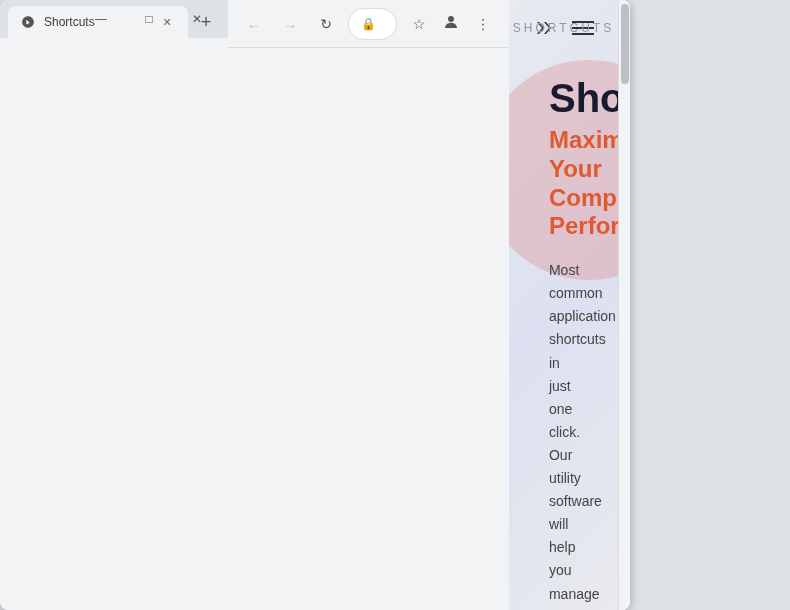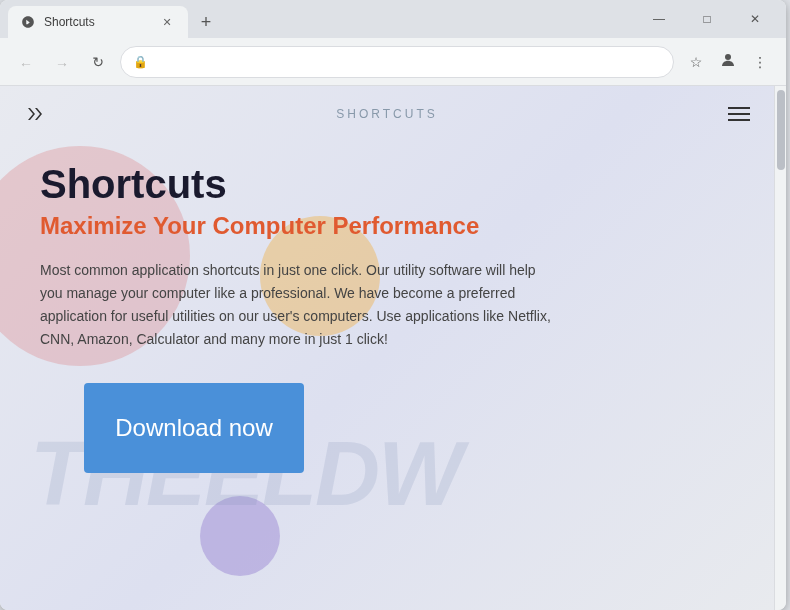--- a/index.html
+++ b/index.html
@@ -7,27 +7,27 @@
     body {
       width: 790px;
       height: 610px;
       font-family: Arial, sans-serif;
       background: #dee1e6;
       overflow: hidden;
     }
 
     
     .browser-window {
-      width: 786px;
+      width: 630px;
       height: 610px;
       background: #f1f3f4;
       border-radius: 8px;
       overflow: hidden;
       display: flex;
-      flex-direction: column;
+      flex-direction: row;
       box-shadow: 0 2px 10px rgba(0,0,0,0.3);
     }
 
     
     .title-bar {
       background: #dee1e6;
       height: 38px;
       display: flex;
       align-items: flex-end;
       padding: 0 8px;

